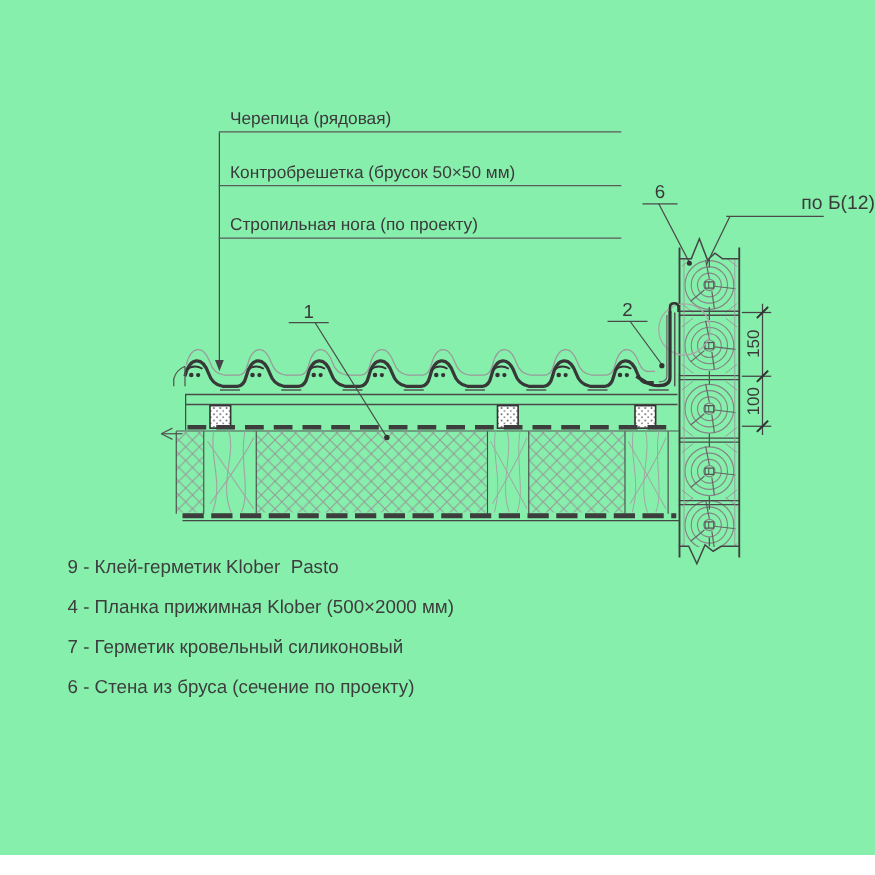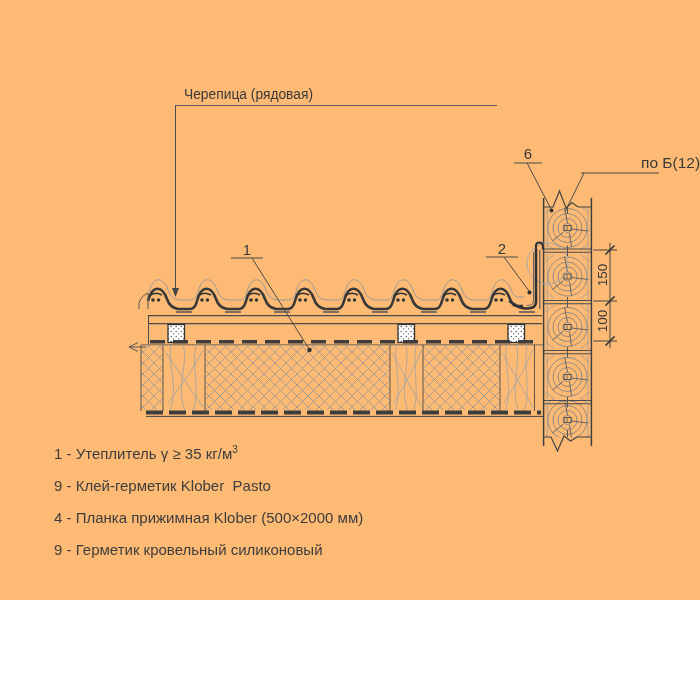--- a/index.html
+++ b/index.html
@@ -1,16 +1,16 @@
 <!DOCTYPE html>
 <html><head>
 <meta charset="utf-8">
 <style>
   html,body{margin:0;padding:0;background:#fff;}
-  .canvas{position:relative;width:700px;height:600px;background:#fdba74;overflow:hidden;
+  .canvas{position:relative;width:700px;height:684px;background:#86efac;overflow:hidden;
           font-family:"Liberation Sans", sans-serif;color:#3d3d3d;}
   svg.linework{position:absolute;left:0;top:0;}
   .layer-label{position:absolute;left:175px;width:322px;height:21px;line-height:20px;
                border-bottom:1px solid #5a5a5a;font-size:13.8px;padding-left:9px;
                box-sizing:border-box;white-space:nowrap;color:#3a3a3a;}
   .callout-num{position:absolute;font-size:15px;color:#3a3a3a;text-align:center;}
   .section-ref{position:absolute;left:616px;top:154px;width:78px;font-size:15.5px;
                color:#3a3a3a;white-space:nowrap;padding-left:3px;box-sizing:border-box;margin-left:22px;}
   .dim-text{position:absolute;width:46px;height:16px;font-size:13.5px;color:#3a3a3a;
             text-align:center;line-height:16px;transform:rotate(-90deg);}
@@ -184,30 +184,32 @@
       <circle cx="529.5" cy="292.5" r="2.1" fill="#333" stroke="none"></circle>
       <line x1="514" y1="163" x2="542" y2="163"></line>
       <line x1="527" y1="163" x2="551" y2="209"></line>
       <circle cx="551.5" cy="210.5" r="2" fill="#333" stroke="none"></circle>
       <line x1="581" y1="173" x2="659" y2="173"></line>
       <line x1="584" y1="173" x2="565" y2="212"></line>
     </g>
   </svg>
 
   <div class="layer-label" style="top:85px">Черепица (рядовая)</div>
+  <div class="layer-label" style="top:128px">Контробрешетка (брусок 50×50 мм)</div>
+  <div class="layer-label" style="top:170px">Стропильная нога (по проекту)</div>
 
   <div class="callout-num" style="left:231px;top:241px;width:32px">1</div>
   <div class="callout-num" style="left:486px;top:240px;width:32px">2</div>
   <div class="callout-num" style="left:513px;top:145px;width:30px">6</div>
 
   <div class="section-ref">по Б(12)</div>
 
   <div class="dim-text" style="left:580px;top:267px">150</div>
   <div class="dim-text" style="left:580px;top:312.5px">100</div>
 
   <div class="legend">
-    <div class="legend-item"><span>1 - Утеплитель γ ≥ 35 кг/м</span><sup>3</sup></div>
     <div class="legend-item"><span>9 - Клей-герметик Klober  Pasto</span><sup></sup></div>
     <div class="legend-item"><span>4 - Планка прижимная Klober (500×2000 мм)</span><sup></sup></div>
-    <div class="legend-item"><span>9 - Герметик кровельный силиконовый</span><sup></sup></div>
+    <div class="legend-item"><span>7 - Герметик кровельный силиконовый</span><sup></sup></div>
+    <div class="legend-item"><span>6 - Стена из бруса (сечение по проекту)</span><sup></sup></div>
   </div>
 
 </div>
 
 </body></html>

